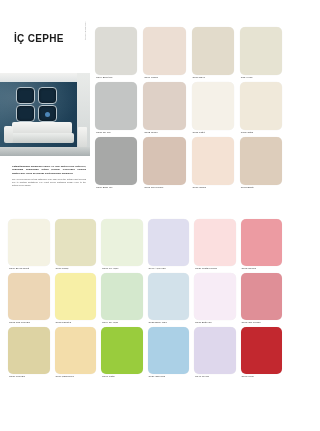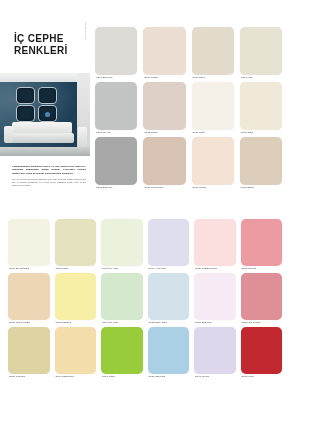--- a/index.html
+++ b/index.html
@@ -125,21 +125,20 @@
 </style>
 </head>
 <body>
 
 <div id="page">
 
   <div class="left-col">
 
     <div class="title">
       <span>İÇ CEPHE</span>
-      <span class="l2">RENKLERİ</span>
     </div>
 
     <div class="photo">
       <div class="wall"></div>
       <div class="ceil"></div>
       <div class="rightwall"></div>
 
       <div class="shelf sh1"></div>
       <div class="shelf sh2"></div>
       <div class="shelf sh3"></div>

